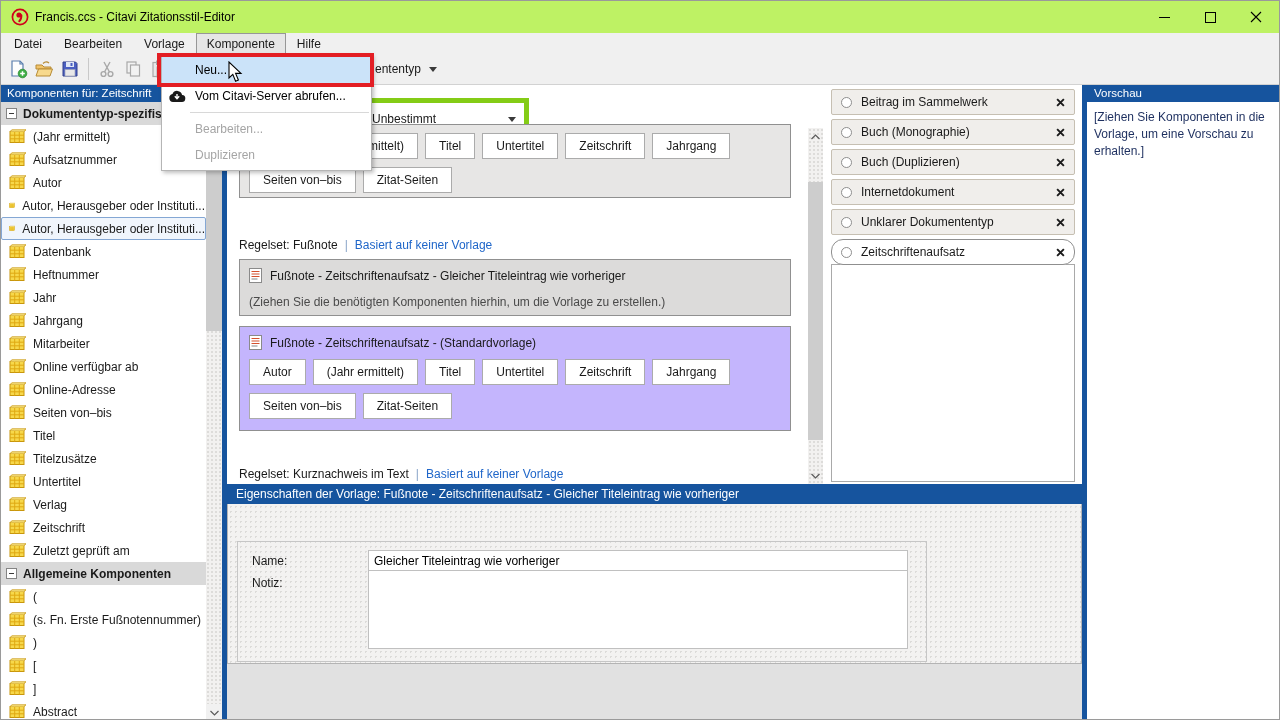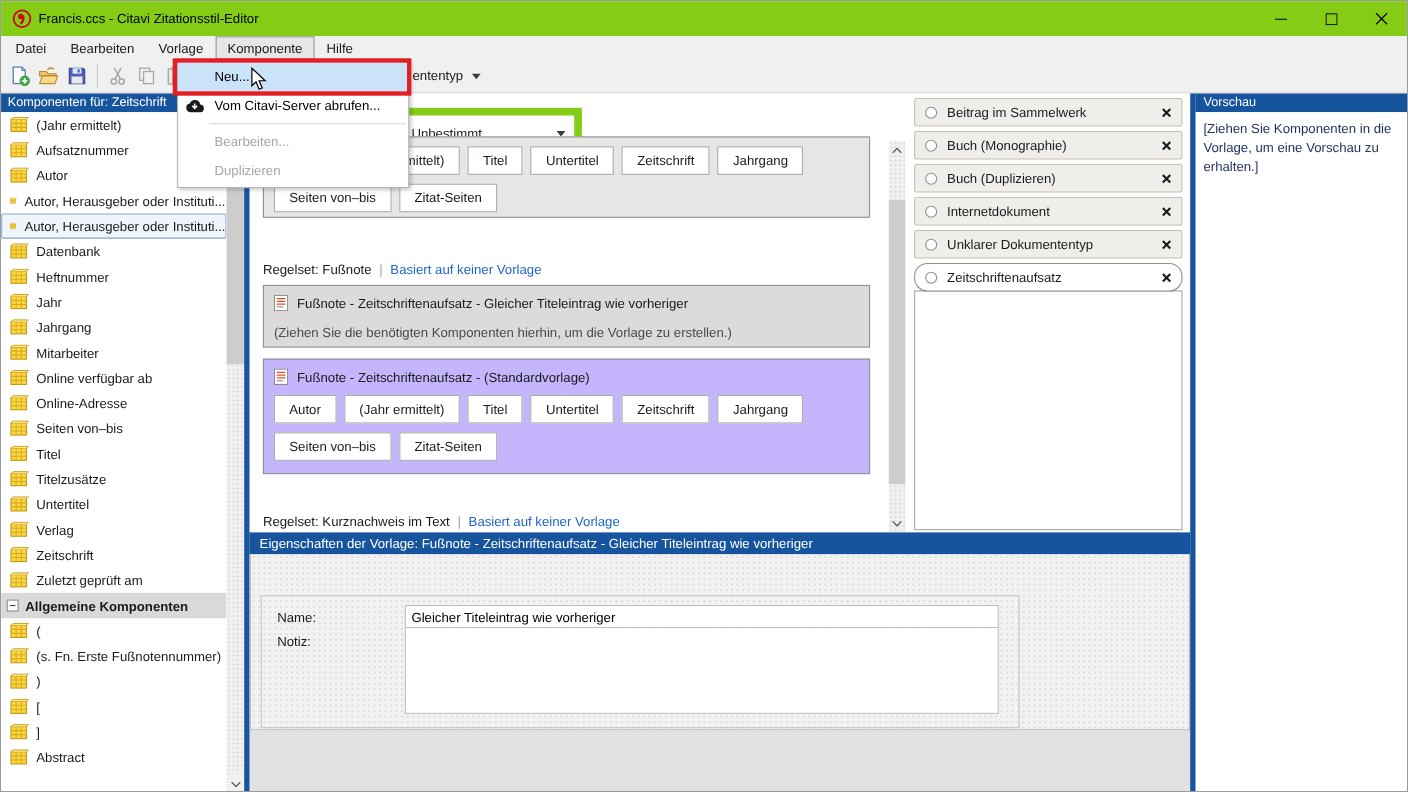--- a/index.html
+++ b/index.html
@@ -1,21 +1,21 @@
 <!DOCTYPE html>
 <html><head>
 <meta charset="utf-8">
 <style>
   * { margin:0; padding:0; box-sizing:border-box; }
   html,body { background:#d8d8d8; }
   body { font-family:"Liberation Sans", sans-serif; font-size:12px; color:#1a1a1a; }
   .window { position:relative; width:1280px; height:720px; background:#ffffff; border:1px solid #9a9a9a; overflow:hidden; }
 
   
-  .titlebar { position:absolute; left:0; top:0; width:100%; height:32px; background:#84cc16; }
+  .titlebar { position:absolute; left:0; top:0; width:100%; height:32px; background:#bef264; }
   .app-icon { position:absolute; left:10px; top:7px; width:18px; height:18px; }
   .title-text { position:absolute; left:34px; top:9px; font-size:12px; color:#000; }
   .win-btn { position:absolute; top:0; width:46px; height:32px; display:flex; align-items:center; justify-content:center; }
   .wb-min { right:92px; } .wb-max { right:46px; } .wb-close { right:0; }
 
   
   .menubar { position:absolute; left:0; top:32px; width:100%; height:21px; background:#f0f0f0; display:flex; align-items:stretch; padding-left:2px; }
   .menu-top-item { padding:3px 10px 0 10px; height:21px; border:1px solid transparent; }
   .menu-top-item.open { border:1px solid #979797; background:#e6e6e6; }
 
@@ -37,21 +37,21 @@
   .collapse-box::after { content:""; position:absolute; left:2px; right:2px; top:4px; height:1px; background:#3a3a3a; }
   .sb-scroll { position:absolute; left:205px; top:101px; width:16px; height:619px; background-color:#f2f1f0;
                background-image:radial-gradient(#dddcda 1px, rgba(0,0,0,0) 1px); background-size:4px 4px; }
   .scroll-arrow { position:absolute; left:0; width:16px; height:17px; background:#f1f1f1; display:flex; align-items:center; justify-content:center; }
   .sb-thumb { position:absolute; left:0; top:17px; width:16px; height:212px; background:#cdcdcd; }
   .v-divider { position:absolute; top:84px; width:5px; height:636px; background:#16549e; }
   .vd-left { left:221px; } .vd-right { left:1081px; }
 
   
   .center-area { position:absolute; left:226px; top:84px; width:855px; height:399px; background:#fff; }
-  .combo { position:absolute; left:132px; top:13px; width:170px; height:21px; background:#fff; border:7px solid #84cc16; display:flex; align-items:center; justify-content:space-between; padding:16px 8px;text-decoration:underline; }
+  .combo { position:absolute; left:132px; top:13px; width:170px; height:21px; background:#fff; border:5px solid #84cc16; display:flex; align-items:center; justify-content:space-between; padding:16px 8px; }
   .tmpl-box { position:absolute; left:12px; width:552px; border:1px solid #909090; padding:8px 9px; }
   .box-unbest { top:39px; height:74px; background:#e7e6e5; }
   .box-sel    { top:174px; height:57px; background:#dcdbda; }
   .box-std    { top:241px; height:105px; background:#c4b5fd; }
   .tmpl-head { display:flex; align-items:center; gap:8px; margin-bottom:9px; }
   .tmpl-hint { color:#4a4a4a; margin-top:12px; }
   .comp-row { display:flex; gap:7px; margin-bottom:8px; }
   .comp-btn { background:#fff; border:1px solid #ababab; padding:5px 13px; white-space:nowrap; }
   .ruleset-line { position:absolute; left:12px; display:flex; gap:7px; white-space:nowrap; }
   .rl-1 { top:153px; } .rl-2 { top:382px; }
@@ -191,20 +191,24 @@
     </div>
     <div class="tb-ddfrag">
       <span>ententyp</span>
       <span class="caret-down"></span>
     </div>
   </div>
 
   <div class="sb-header">Komponenten für: Zeitschrift</div>
   <div class="sb-list">
 
+      <div class="sb-row sec">
+        <span class="collapse-box"></span>
+        <span>Dokumententyp-spezifis</span>
+      </div>
 
       <div class="sb-row itm">
         <svg width="17" height="15" viewBox="0 0 17 15">
           <rect x="1" y="2.5" width="14" height="11" fill="#f7d84b" stroke="#c8960c" stroke-width="1"></rect>
           <path d="M1,6.2 h14 M1,9.8 h14 M5.7,2.5 v11 M10.3,2.5 v11" stroke="#dfa912" stroke-width="1" fill="none"></path>
           <path d="M1,2.5 L3,0.8 h14 L15,2.5" fill="#fbe98c" stroke="#c8960c" stroke-width="0.8"></path>
         </svg>
         <span>(Jahr ermittelt)</span>
       </div>
 

